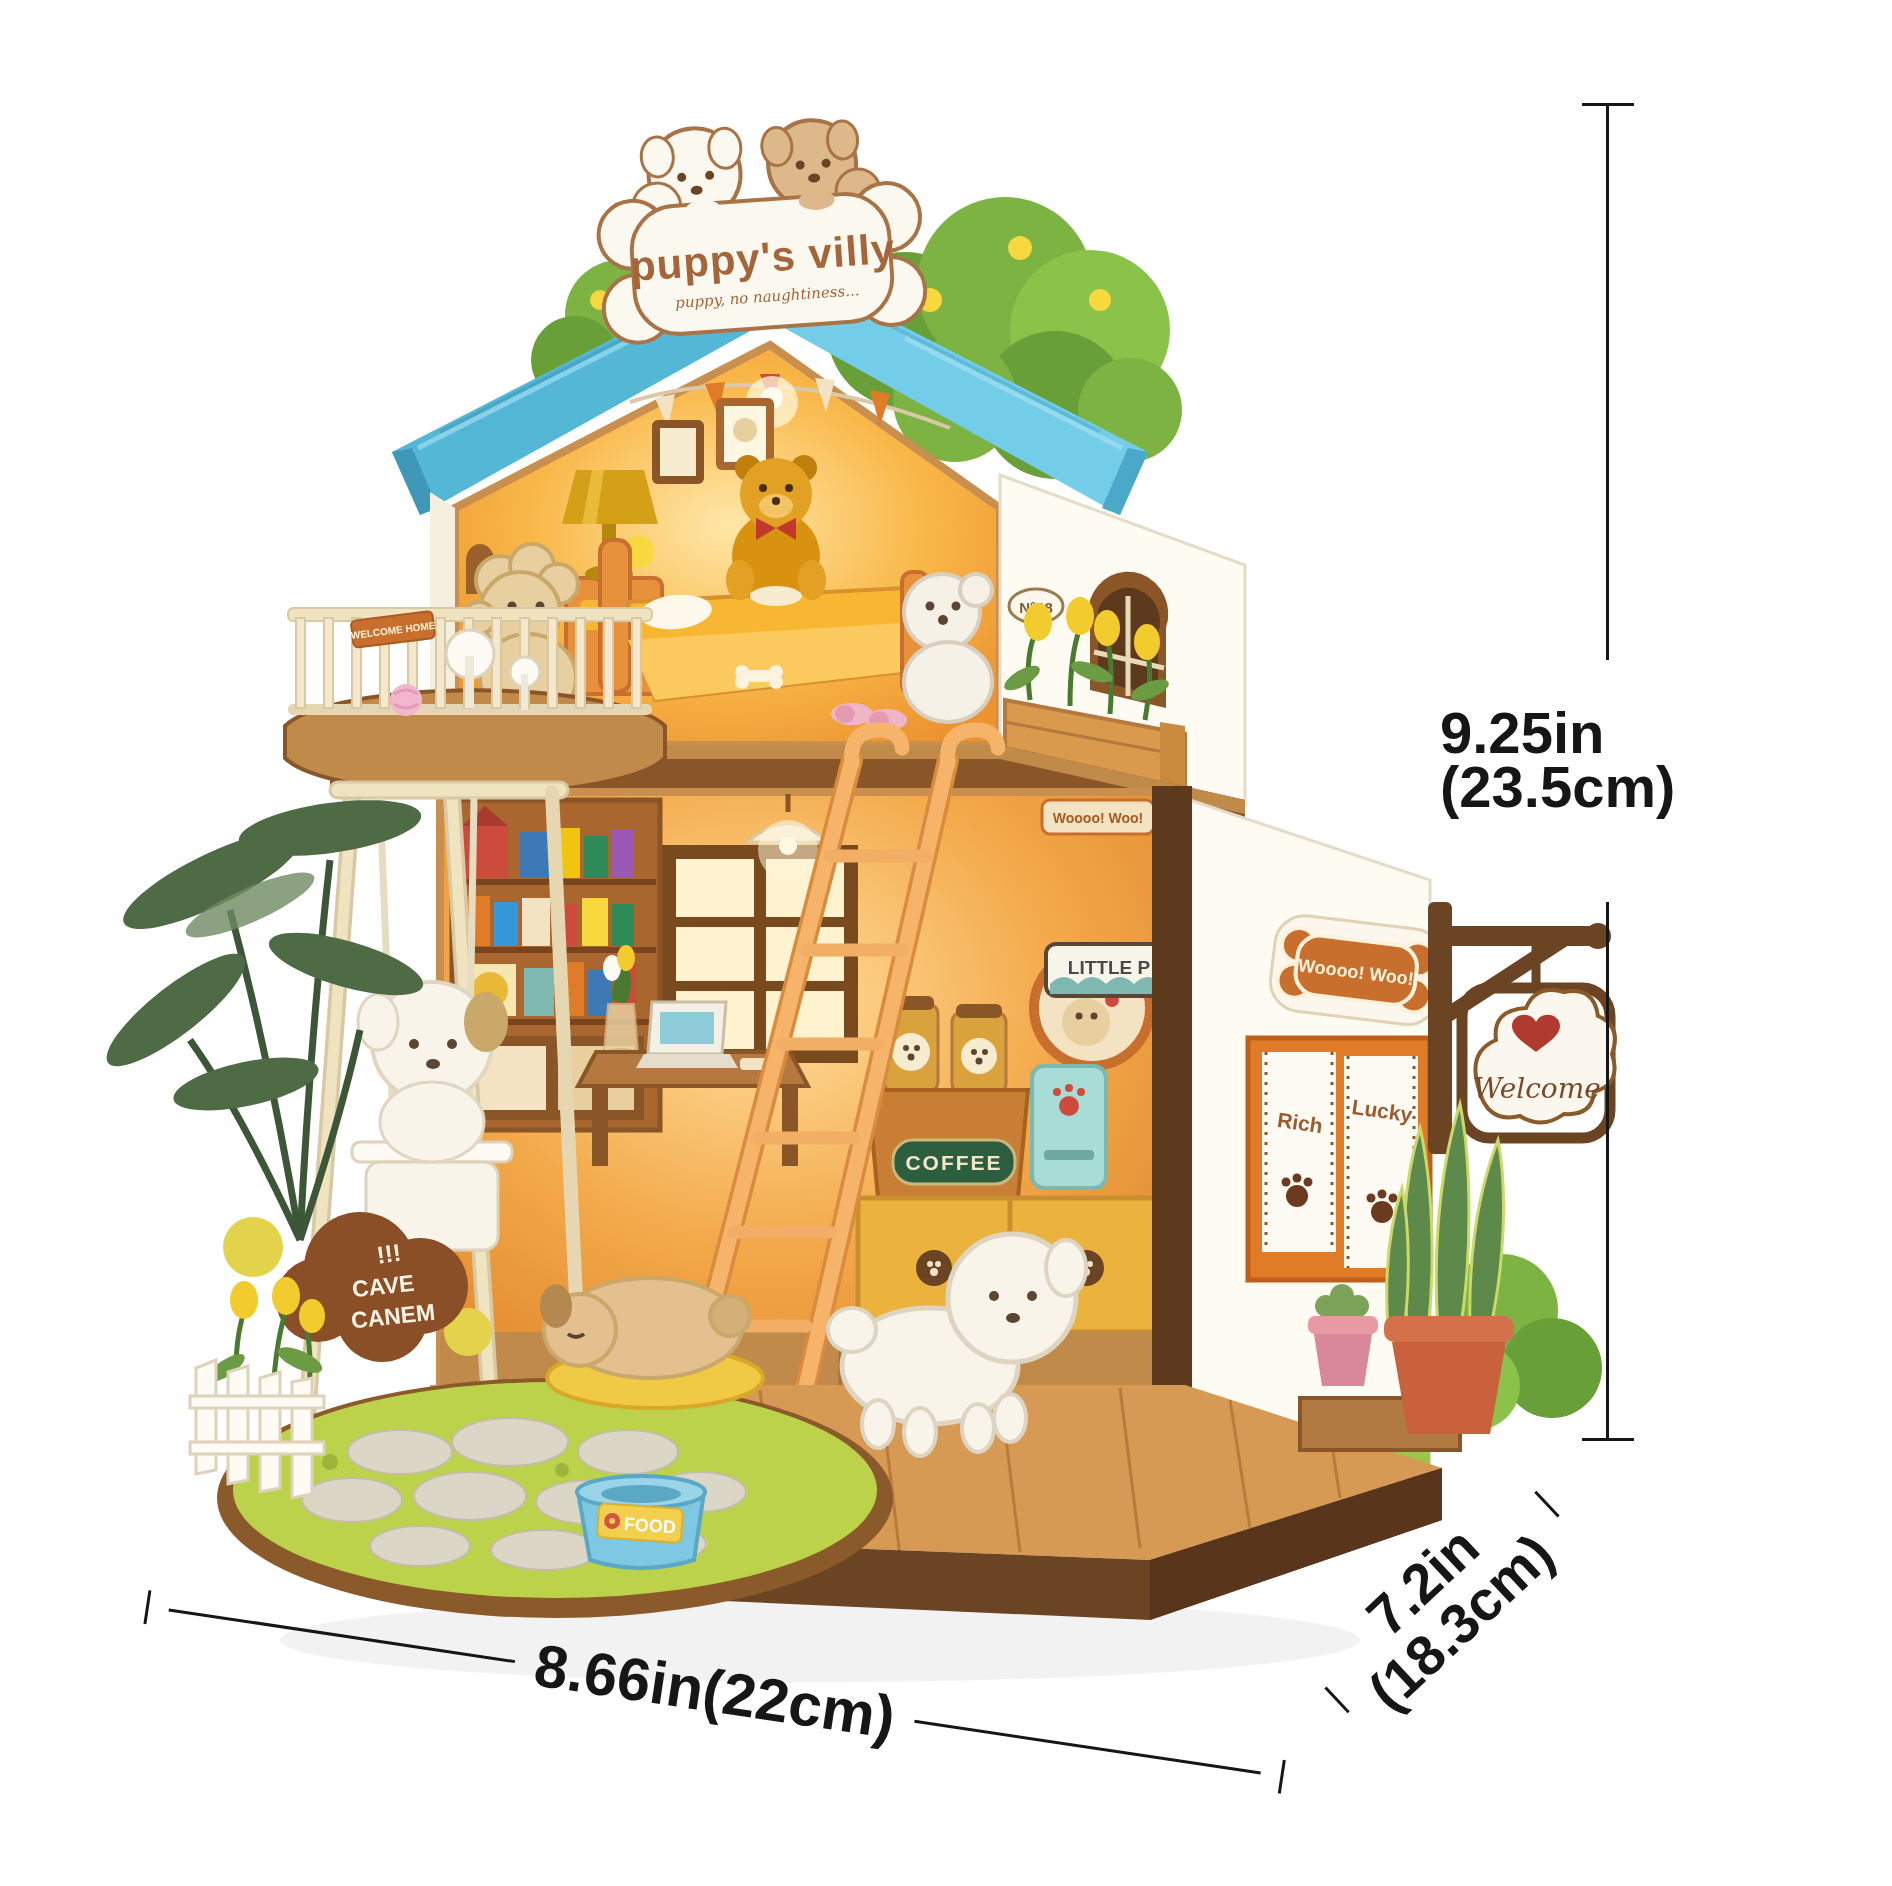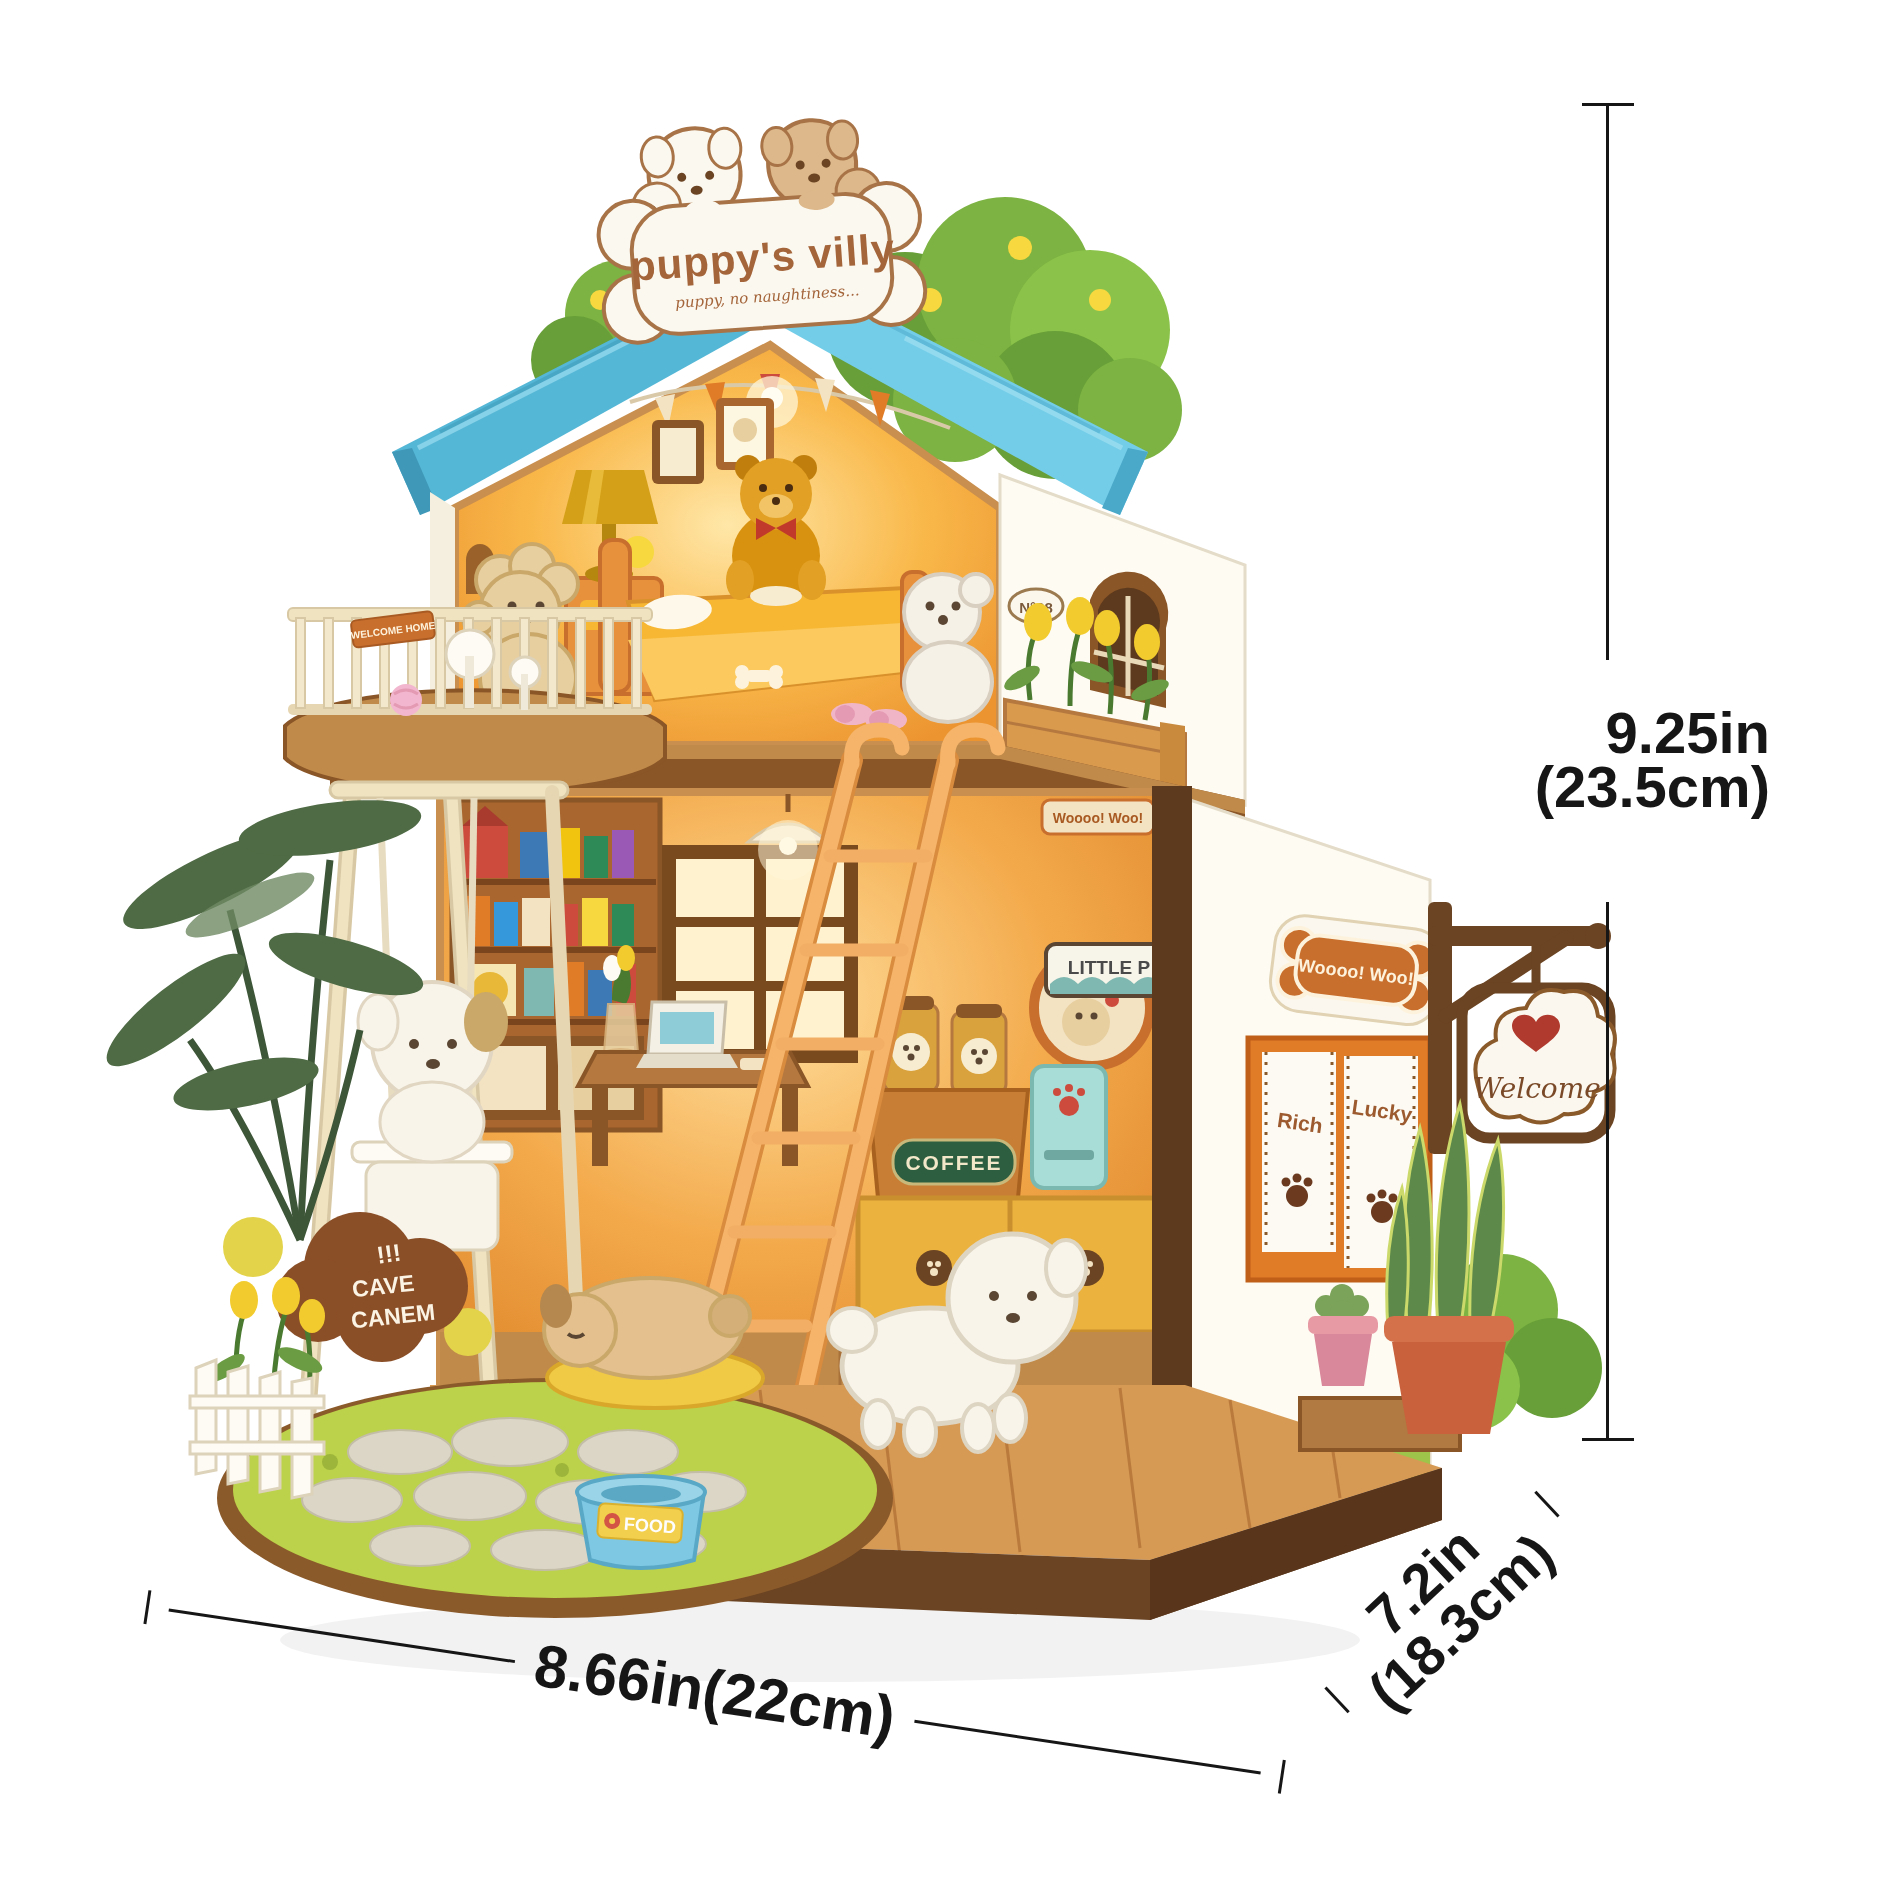--- a/index.html
+++ b/index.html
@@ -4,21 +4,21 @@
 <style>
   html,body{margin:0;padding:0;background:#ffffff;}
   .canvas{position:relative;width:1892px;height:1886px;background:#ffffff;overflow:hidden;
           font-family:"Liberation Sans",sans-serif;}
   svg text{font-family:"Liberation Sans",sans-serif;}
   .script-font{font-family:"DejaVu Serif",serif;font-style:italic;}
   .dim-seg{position:absolute;background:#161616;}
   .dim-tick-h{position:absolute;background:#161616;height:3px;width:52px;}
   .dim-tick-v{background:#161616;width:3px;height:34px;flex:0 0 auto;}
   .dim-label{font-weight:700;color:#161616;}
-  .height-label{position:absolute;left:1440px;top:706px;width:330px;text-align:right;
+  .height-label{position:absolute;left:1440px;top:706px;width:330px;text-align:left;
                 font-size:58px;line-height:54px;}
   .width-dim{position:absolute;left:146px;top:1572px;width:1150px;display:flex;
              align-items:center;gap:20px;transform:rotate(8.5deg);transform-origin:0 50%;}
   .width-dim .seg{height:3px;background:#161616;flex:1 1 auto;}
   .width-dim .dim-label{font-size:60px;white-space:nowrap;}
   .depth-dim{position:absolute;left:1262px;top:1546px;width:360px;display:flex;
              align-items:center;justify-content:center;gap:28px;transform:rotate(-43deg);}
   .depth-dim .dim-label{font-size:56px;line-height:56px;text-align:center;white-space:nowrap;}
 </style>
 </head>

